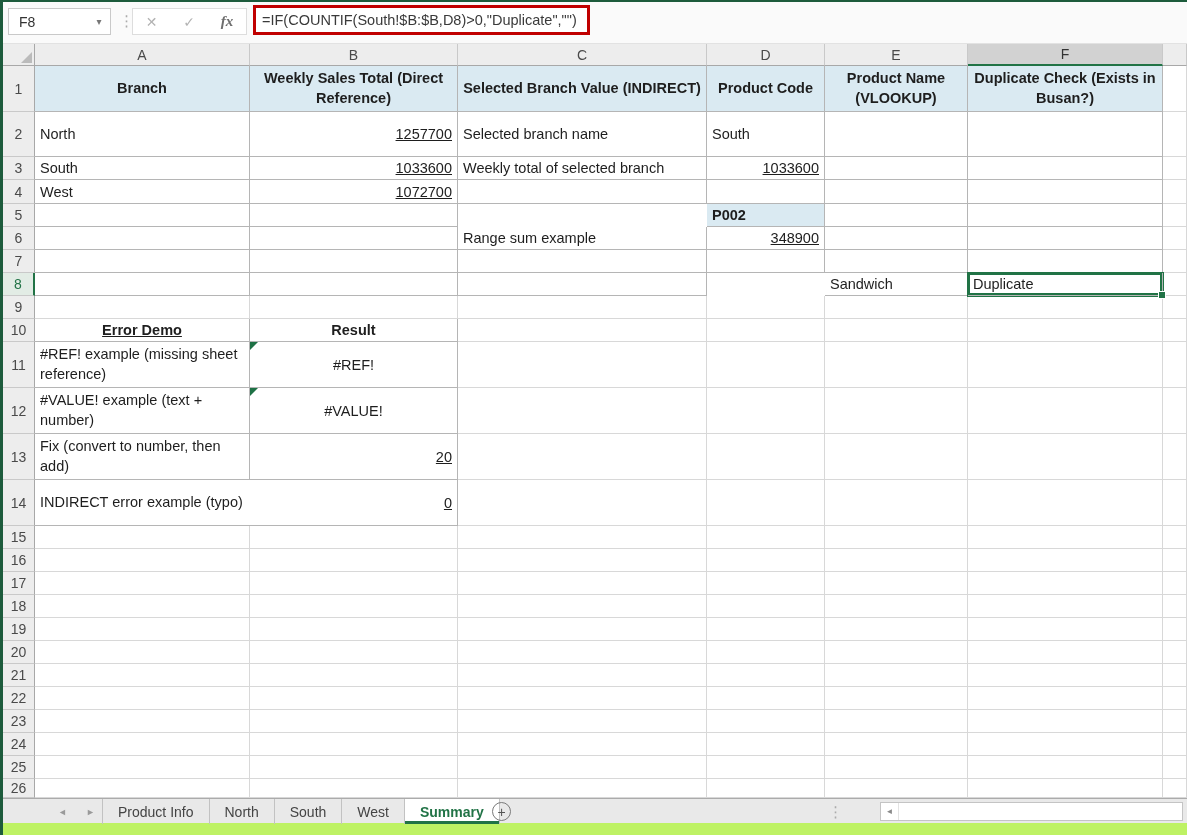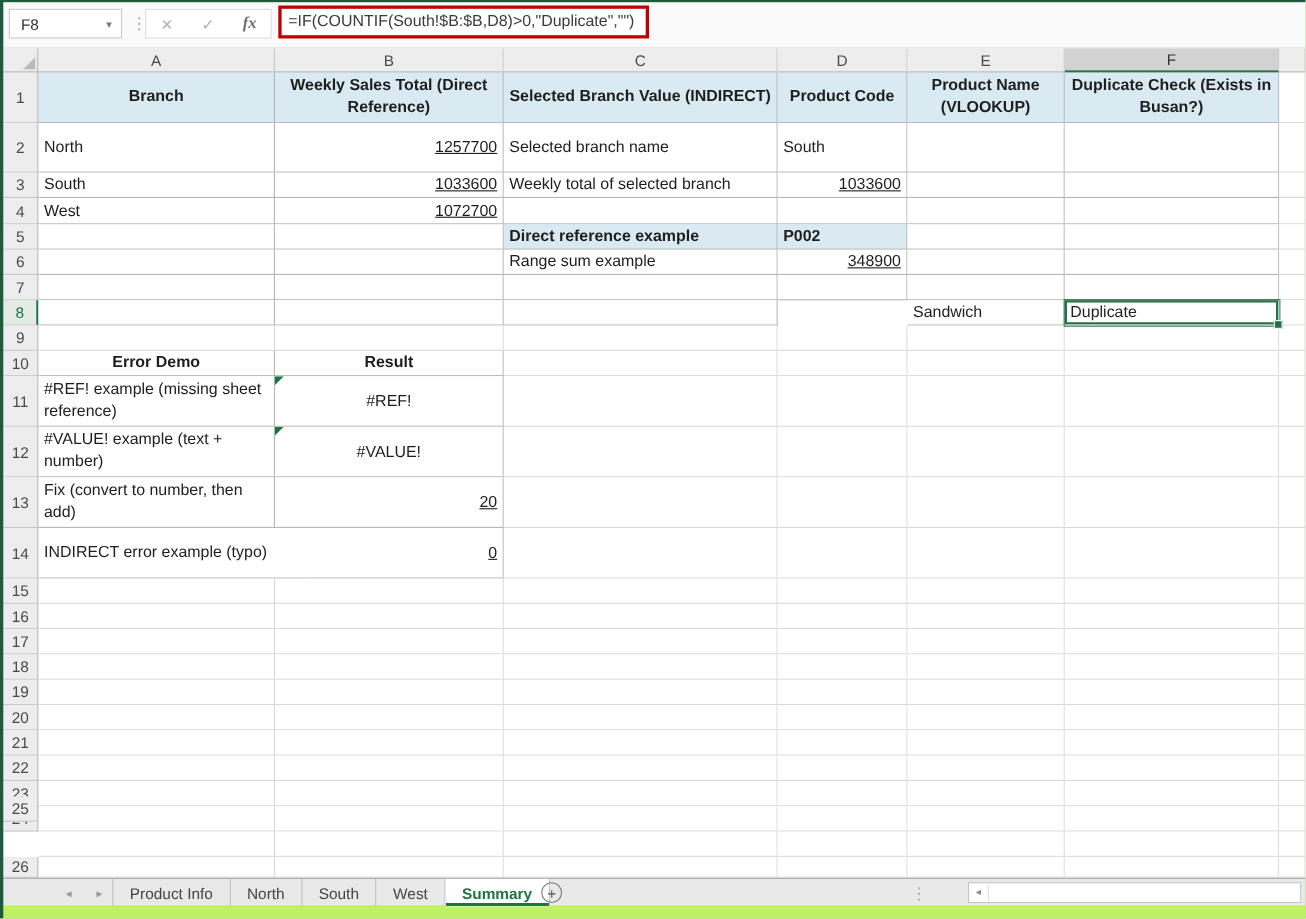--- a/index.html
+++ b/index.html
@@ -108,21 +108,21 @@
       <div class="rowhdr" style="top: 482px; height: 23px;">15</div>
       <div class="rowhdr" style="top: 505px; height: 23px;">16</div>
       <div class="rowhdr" style="top: 528px; height: 23px;">17</div>
       <div class="rowhdr" style="top: 551px; height: 23px;">18</div>
       <div class="rowhdr" style="top: 574px; height: 23px;">19</div>
       <div class="rowhdr" style="top: 597px; height: 23px;">20</div>
       <div class="rowhdr" style="top: 620px; height: 23px;">21</div>
       <div class="rowhdr" style="top: 643px; height: 23px;">22</div>
       <div class="rowhdr" style="top: 666px; height: 23px;">23</div>
       <div class="rowhdr" style="top: 689px; height: 23px;">24</div>
-      <div class="rowhdr" style="top: 680px; height: 23px;">25</div>
+      <div class="rowhdr" style="top: 712px; height: 23px;">25</div>
       <div class="rowhdr" style="top: 735px; height: 19px;">26</div>
       <div class="cell dk al-c bold bg-blue wrap" style="left: 35px; width: 215px; top: 22px; height: 46px;">Branch</div>
       <div class="cell dk al-c bold bg-blue wrap" style="left: 250px; width: 208px; top: 22px; height: 46px;">Weekly Sales Total (Direct Reference)</div>
       <div class="cell dk al-c bold bg-blue wrap" style="left: 458px; width: 249px; top: 22px; height: 46px;">Selected Branch Value (INDIRECT)</div>
       <div class="cell dk al-c bold bg-blue wrap" style="left: 707px; width: 118px; top: 22px; height: 46px;">Product Code</div>
       <div class="cell dk al-c bold bg-blue wrap" style="left: 825px; width: 143px; top: 22px; height: 46px;">Product Name (VLOOKUP)</div>
       <div class="cell dk al-c bold bg-blue wrap" style="left: 968px; width: 195px; top: 22px; height: 46px;">Duplicate Check (Exists in Busan?)</div>
       <div class="cell" style="left: 1163px; width: 24px; top: 22px; height: 46px;"></div>
       <div class="cell dk" style="left: 35px; width: 215px; top: 68px; height: 45px;">North</div>
       <div class="cell dk al-r" style="left: 250px; width: 208px; top: 68px; height: 45px;">1257700</div>
@@ -140,21 +140,20 @@
       <div class="cell" style="left: 1163px; width: 24px; top: 113px; height: 23px;"></div>
       <div class="cell dk" style="left: 35px; width: 215px; top: 136px; height: 24px;">West</div>
       <div class="cell dk al-r" style="left: 250px; width: 208px; top: 136px; height: 24px;">1072700</div>
       <div class="cell dk" style="left: 458px; width: 249px; top: 136px; height: 24px;"></div>
       <div class="cell dk" style="left: 707px; width: 118px; top: 136px; height: 24px;"></div>
       <div class="cell dk" style="left: 825px; width: 143px; top: 136px; height: 24px;"></div>
       <div class="cell dk" style="left: 968px; width: 195px; top: 136px; height: 24px;"></div>
       <div class="cell" style="left: 1163px; width: 24px; top: 136px; height: 24px;"></div>
       <div class="cell dk" style="left: 35px; width: 215px; top: 160px; height: 23px;"></div>
       <div class="cell dk" style="left: 250px; width: 208px; top: 160px; height: 23px;"></div>
-      <div class="cell dk bold bg-blue" style="left: 458px; width: 249px; top: 160px; height: 23px;">Direct reference example</div>
       <div class="cell dk bold bg-blue" style="left: 707px; width: 118px; top: 160px; height: 23px;">P002</div>
       <div class="cell dk" style="left: 825px; width: 143px; top: 160px; height: 23px;"></div>
       <div class="cell dk" style="left: 968px; width: 195px; top: 160px; height: 23px;"></div>
       <div class="cell" style="left: 1163px; width: 24px; top: 160px; height: 23px;"></div>
       <div class="cell dk" style="left: 35px; width: 215px; top: 183px; height: 23px;"></div>
       <div class="cell dk" style="left: 250px; width: 208px; top: 183px; height: 23px;"></div>
       <div class="cell dk" style="left: 458px; width: 249px; top: 183px; height: 23px;">Range sum example</div>
       <div class="cell dk al-r" style="left: 707px; width: 118px; top: 183px; height: 23px;">348900</div>
       <div class="cell dk" style="left: 825px; width: 143px; top: 183px; height: 23px;"></div>
       <div class="cell dk" style="left: 968px; width: 195px; top: 183px; height: 23px;"></div>
@@ -173,21 +172,21 @@
       <div class="cell dk" style="left: 825px; width: 143px; top: 229px; height: 23px;">Sandwich</div>
       <div class="cell dk sel" style="left: 968px; width: 195px; top: 229px; height: 23px;">Duplicate</div>
       <div class="cell" style="left: 1163px; width: 24px; top: 229px; height: 23px;"></div>
       <div class="cell" style="left: 35px; width: 215px; top: 252px; height: 23px;"></div>
       <div class="cell" style="left: 250px; width: 208px; top: 252px; height: 23px;"></div>
       <div class="cell" style="left: 458px; width: 249px; top: 252px; height: 23px;"></div>
       <div class="cell" style="left: 707px; width: 118px; top: 252px; height: 23px;"></div>
       <div class="cell" style="left: 825px; width: 143px; top: 252px; height: 23px;"></div>
       <div class="cell" style="left: 968px; width: 195px; top: 252px; height: 23px;"></div>
       <div class="cell" style="left: 1163px; width: 24px; top: 252px; height: 23px;"></div>
-      <div class="cell dk al-c bold" style="left: 35px; width: 215px; top: 275px; height: 23px;">Error Demo</div>
+      <div class="cell dk al-c bold" style="left: 35px; width: 215px; top: 275px; height: 23px; text-decoration: underline;">Error Demo</div>
       <div class="cell dk al-c bold" style="left: 250px; width: 208px; top: 275px; height: 23px;">Result</div>
       <div class="cell" style="left: 458px; width: 249px; top: 275px; height: 23px;"></div>
       <div class="cell" style="left: 707px; width: 118px; top: 275px; height: 23px;"></div>
       <div class="cell" style="left: 825px; width: 143px; top: 275px; height: 23px;"></div>
       <div class="cell" style="left: 968px; width: 195px; top: 275px; height: 23px;"></div>
       <div class="cell" style="left: 1163px; width: 24px; top: 275px; height: 23px;"></div>
       <div class="cell dk wrap" style="left: 35px; width: 215px; top: 298px; height: 46px;">#REF! example (missing sheet reference)</div>
       <div class="cell dk al-c err" style="left: 250px; width: 208px; top: 298px; height: 46px;">#REF!</div>
       <div class="cell" style="left: 458px; width: 249px; top: 298px; height: 46px;"></div>
       <div class="cell" style="left: 707px; width: 118px; top: 298px; height: 46px;"></div>

